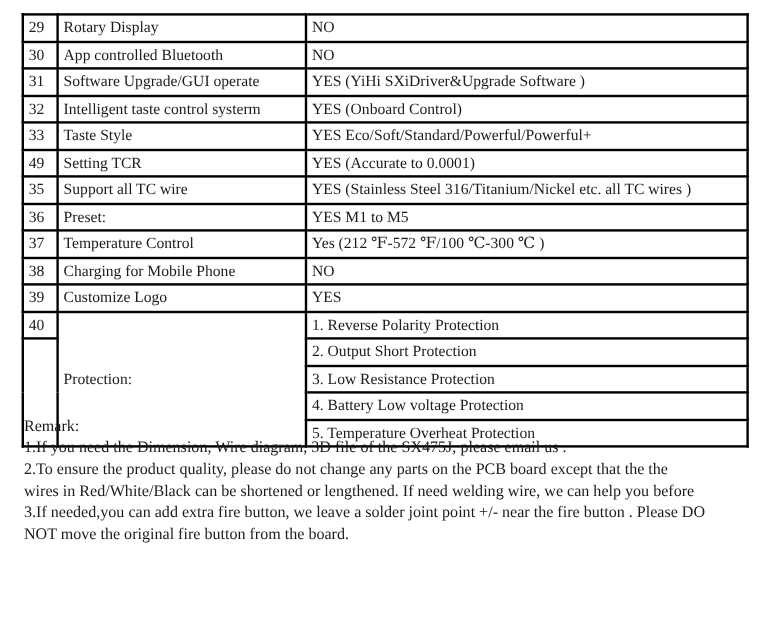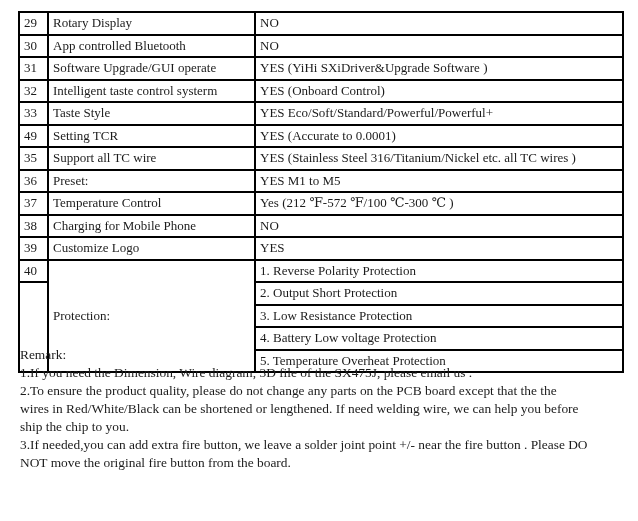--- a/index.html
+++ b/index.html
@@ -141,18 +141,17 @@
       <td class="cell-value cell-prot-value">5. Temperature Overheat Protection</td>
     </tr>
   </tbody>
 </table>
 
 <div class="remark-section">
   <div class="remark-line">Remark:</div>
   <div class="remark-line">1.If you need the Dimension, Wire diagram, 3D file of the SX475J, please email us .</div>
   <div class="remark-line">2.To ensure the product quality, please do not change any parts on the PCB board except that the the</div>
   <div class="remark-line">wires in Red/White/Black can be shortened or lengthened. If need welding wire, we can help you before</div>
-  <div class="remark-line">ship the chip to you.</div>
   <div class="remark-line">3.If needed,you can add extra fire button, we leave a solder joint point +/- near the fire button . Please DO</div>
   <div class="remark-line">NOT move the original fire button from the board.</div>
   <div class="contact-block">
   </div>
 </div>
 
 </body></html>

